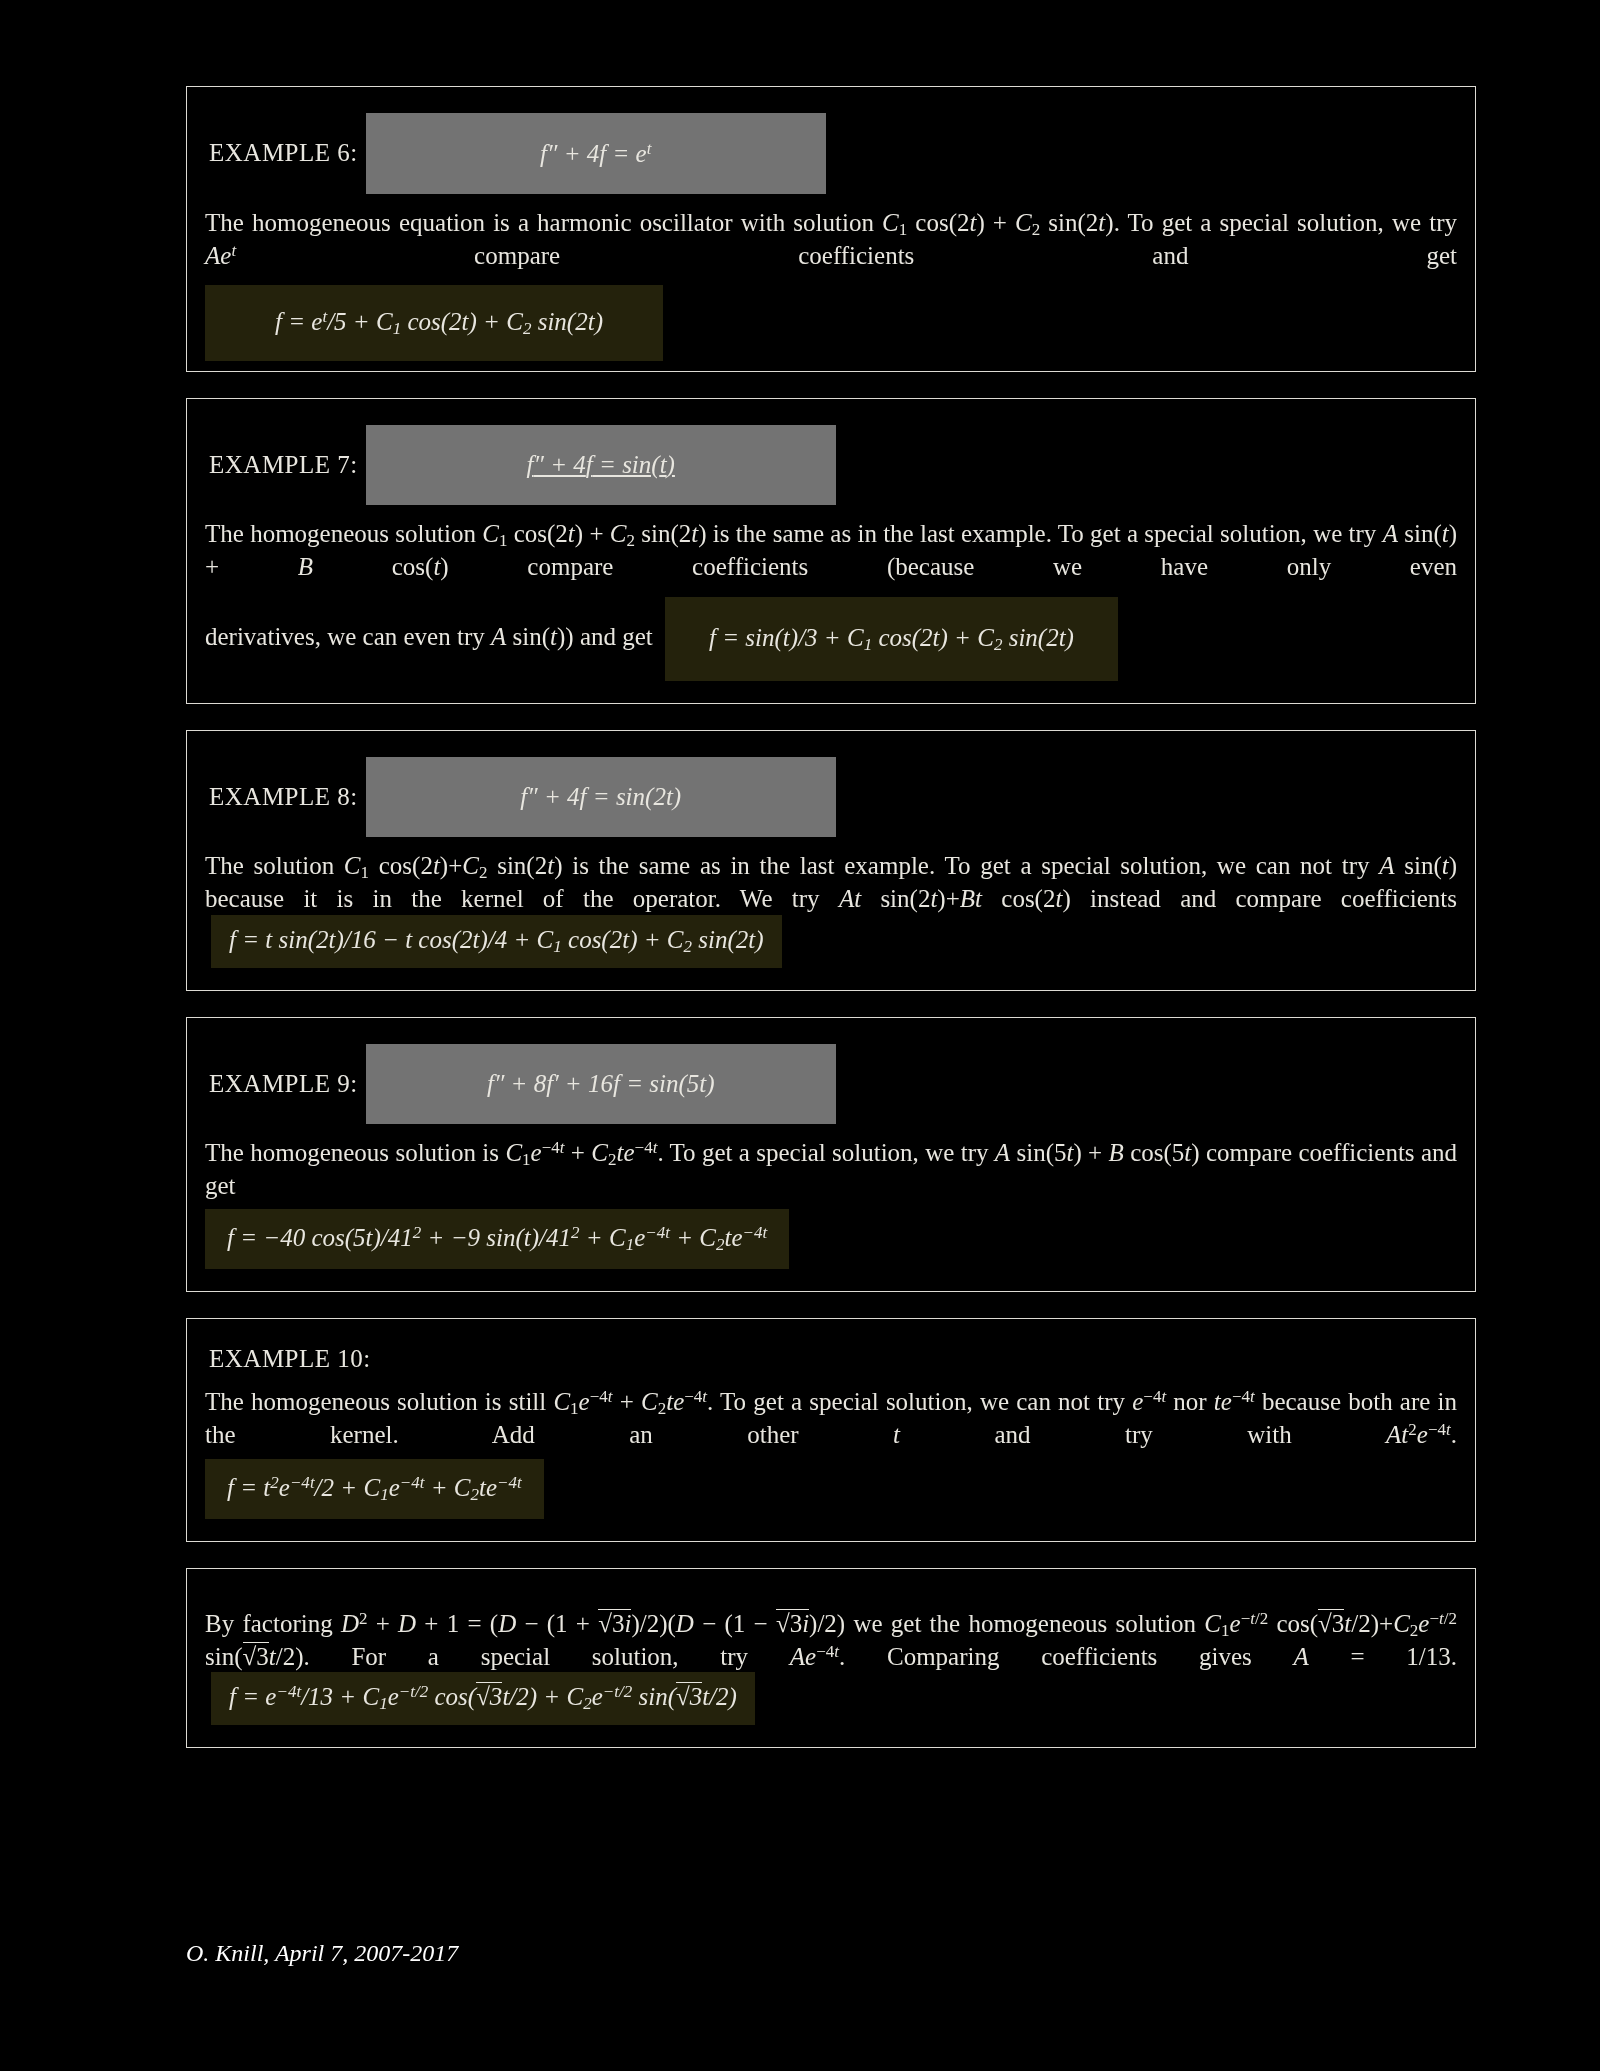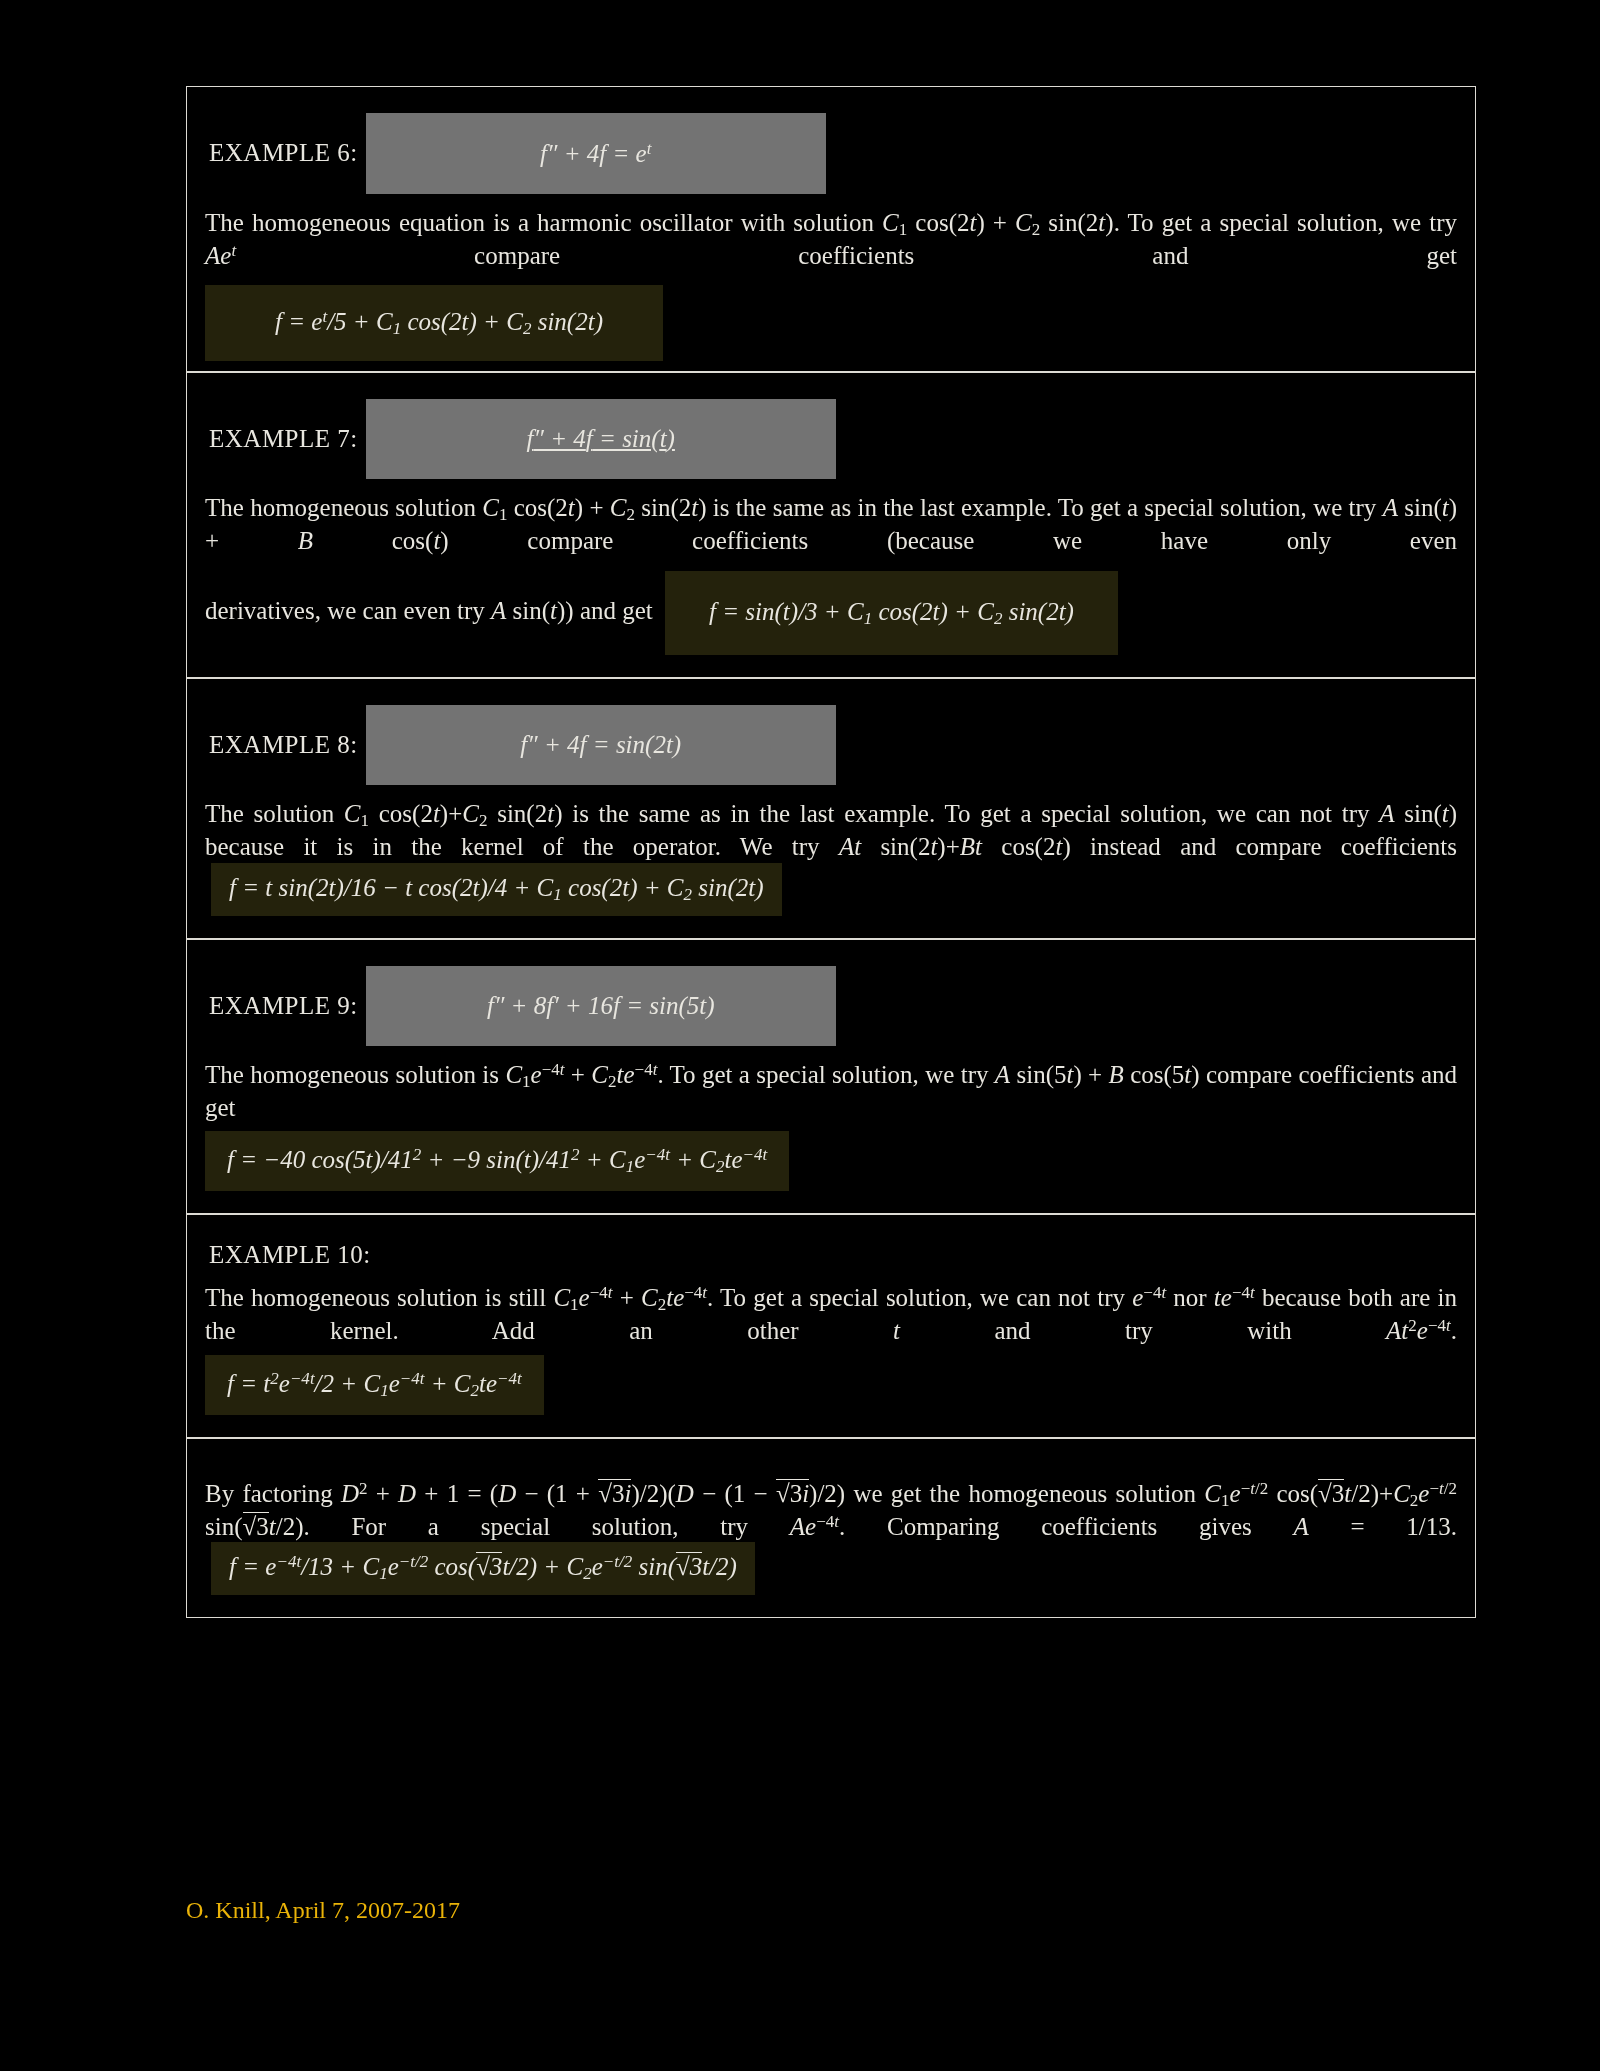--- a/index.html
+++ b/index.html
@@ -23,20 +23,21 @@
     background: #000000;
   }
   .sheet {
     position: absolute;
     left: 186px;
     top: 86px;
     width: 1290px;
   }
   .box {
     border: 1.5px solid #dddbd4;
+    margin-bottom: 26px;
     padding: 26px 18px 22px 18px;
     position: relative;
     box-sizing: border-box;
   }
   .row {
     display: flex;
     align-items: center;
     margin-bottom: 6px;
   }
   .exlabel {
@@ -86,23 +87,24 @@
     display: inline-block;
     vertical-align: middle;
     margin-left: 6px;
   }
   .blockline {
     margin-top: 14px;
   }
   .footer {
     position: absolute;
     left: 186px;
-    top: 1897px;
+    top: 1940px;
+    font-style: italic;
     font-size: 24px;
-    color: #eab308;
+    color: #ffffff;
     font-family: "Liberation Serif", serif;
   }
   sub { font-size: 0.68em; vertical-align: -0.25em; }
   sup { font-size: 0.68em; vertical-align: 0.45em; }
   .sqrt { border-top: 1px solid #e8e6df; padding-top: 0px; }
   .indent-eq { margin-left: 60px; }
 </style>
 </head>
 <body>
 

